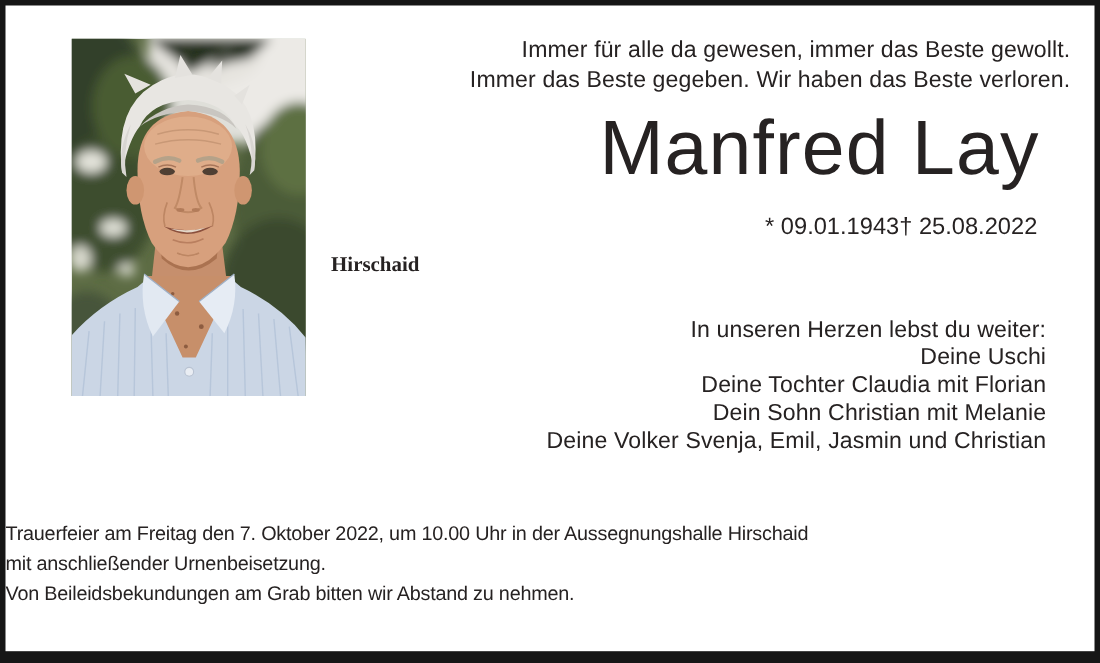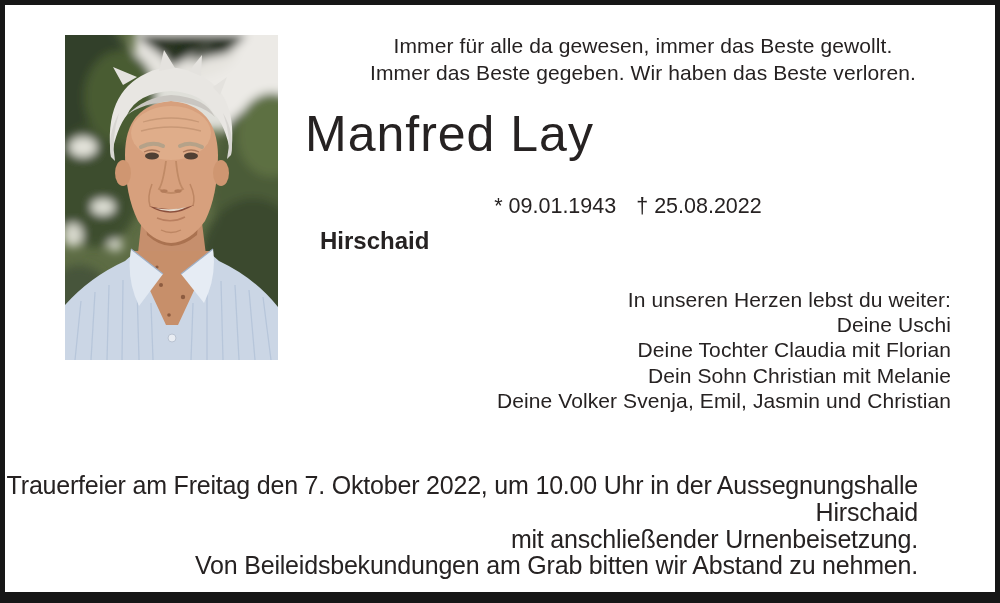--- a/index.html
+++ b/index.html
@@ -27,71 +27,71 @@
   }
   .photo svg { display: block; width: 100%; height: 100%; }
 
   .epitaph {
     position: absolute;
     left: 308px; top: 28px;
     width: 660px;
     font-size: 21px;
     line-height: 26.5px;
     letter-spacing: 0.1px;
-    text-align: center;
+    text-align: right;
   }
 
   .name {
     position: absolute;
     left: 300px; top: 92px;
     width: 640px;
-    font-size: 50px;
+    font-size: 70px;
     line-height: 74px;
     font-weight: 400;
-    text-align: left;
+    text-align: right;
     letter-spacing: 1px;
     white-space: nowrap;
   }
 
   .dates-row {
     position: absolute;
     left: 308px; top: 188px;
     width: 630px;
     display: flex;
-    justify-content: center;
+    justify-content: flex-end;
     font-size: 21.5px;
     line-height: 26px;
-    gap: 20px;
   }
 
   .place {
     position: absolute;
-    left: 315px; top: 223px;
-    font-size: 24px;
+    left: 296px; top: 223px;
+    font-size: 19px;
     font-weight: 700;
     line-height: 26px;
+    font-family: Liberation Serif, serif;
   }
 
   .family {
     position: absolute;
     left: 298px; top: 282px;
     width: 648px;
     text-align: right;
     font-size: 21px;
     line-height: 25.2px;
     letter-spacing: 0.1px;
   }
   .family .b { font-weight: 400; }
 
   .funeral {
     position: absolute;
     left: 0px; top: 467px;
     width: 913px;
-    text-align: right;
-    font-size: 25px;
+    text-align: left;
+    font-size: 18px;
     line-height: 26.8px;
     letter-spacing: -0.2px;
   }
 </style>
 </head>
 <body>
 
 <div class="canvas">
   <div class="sheet">
 

